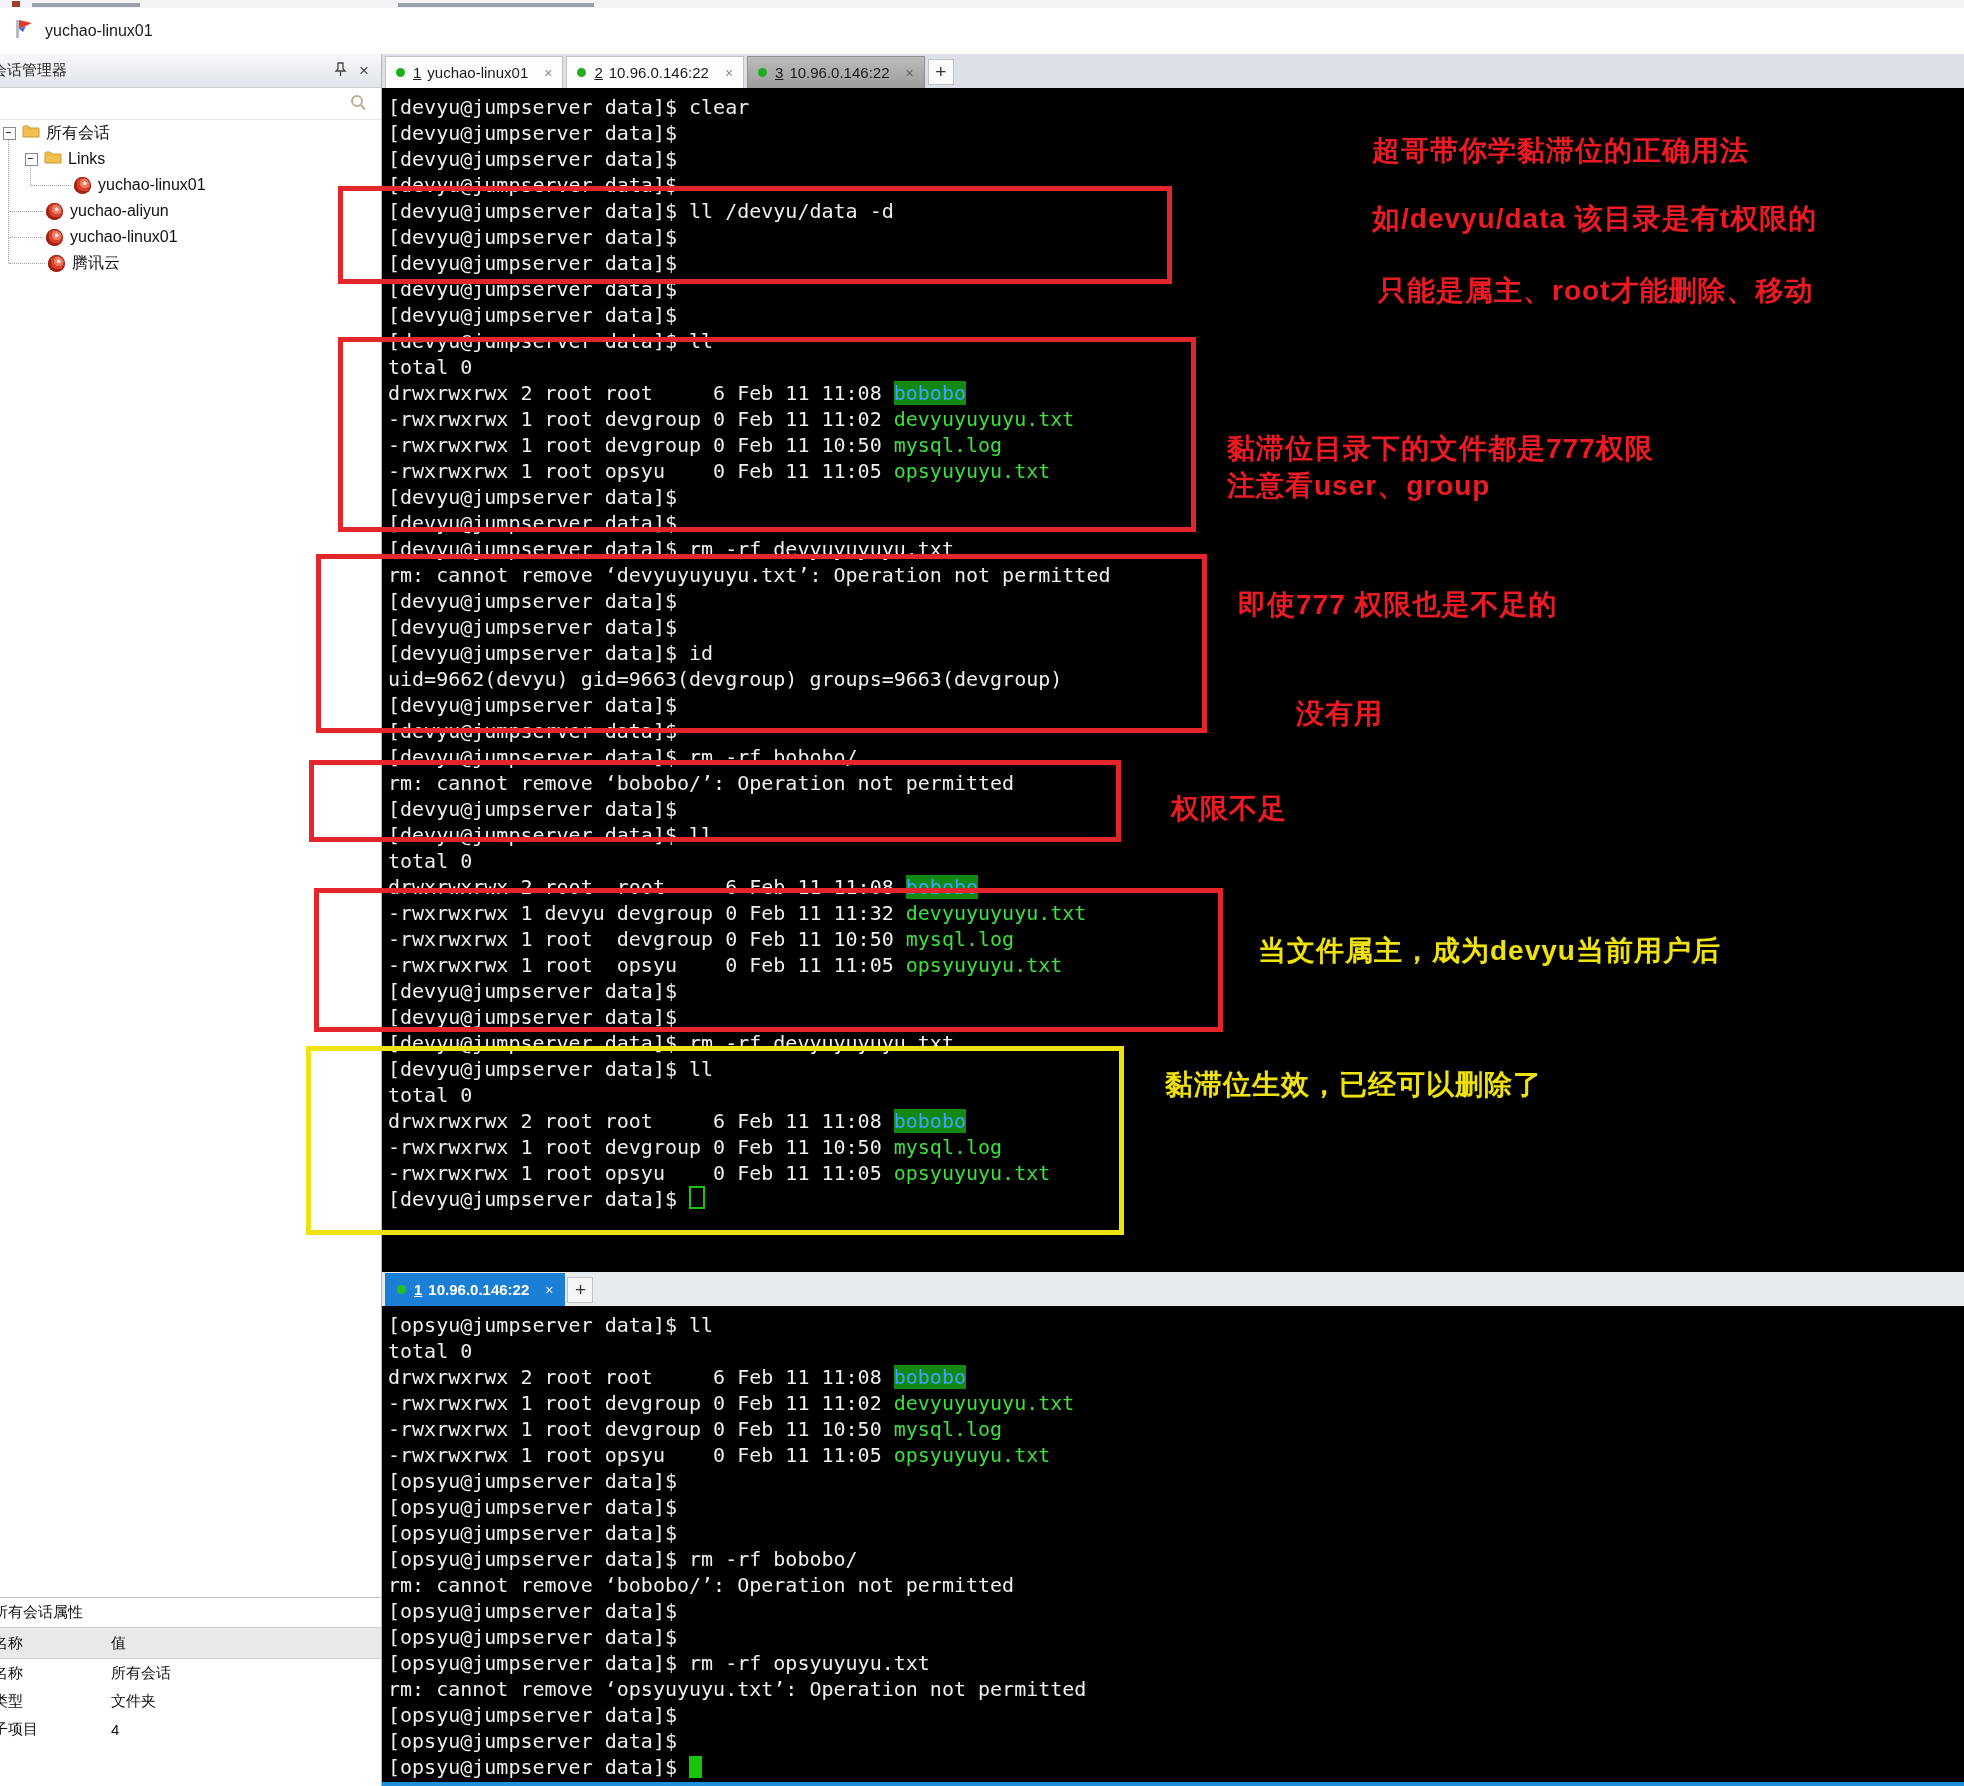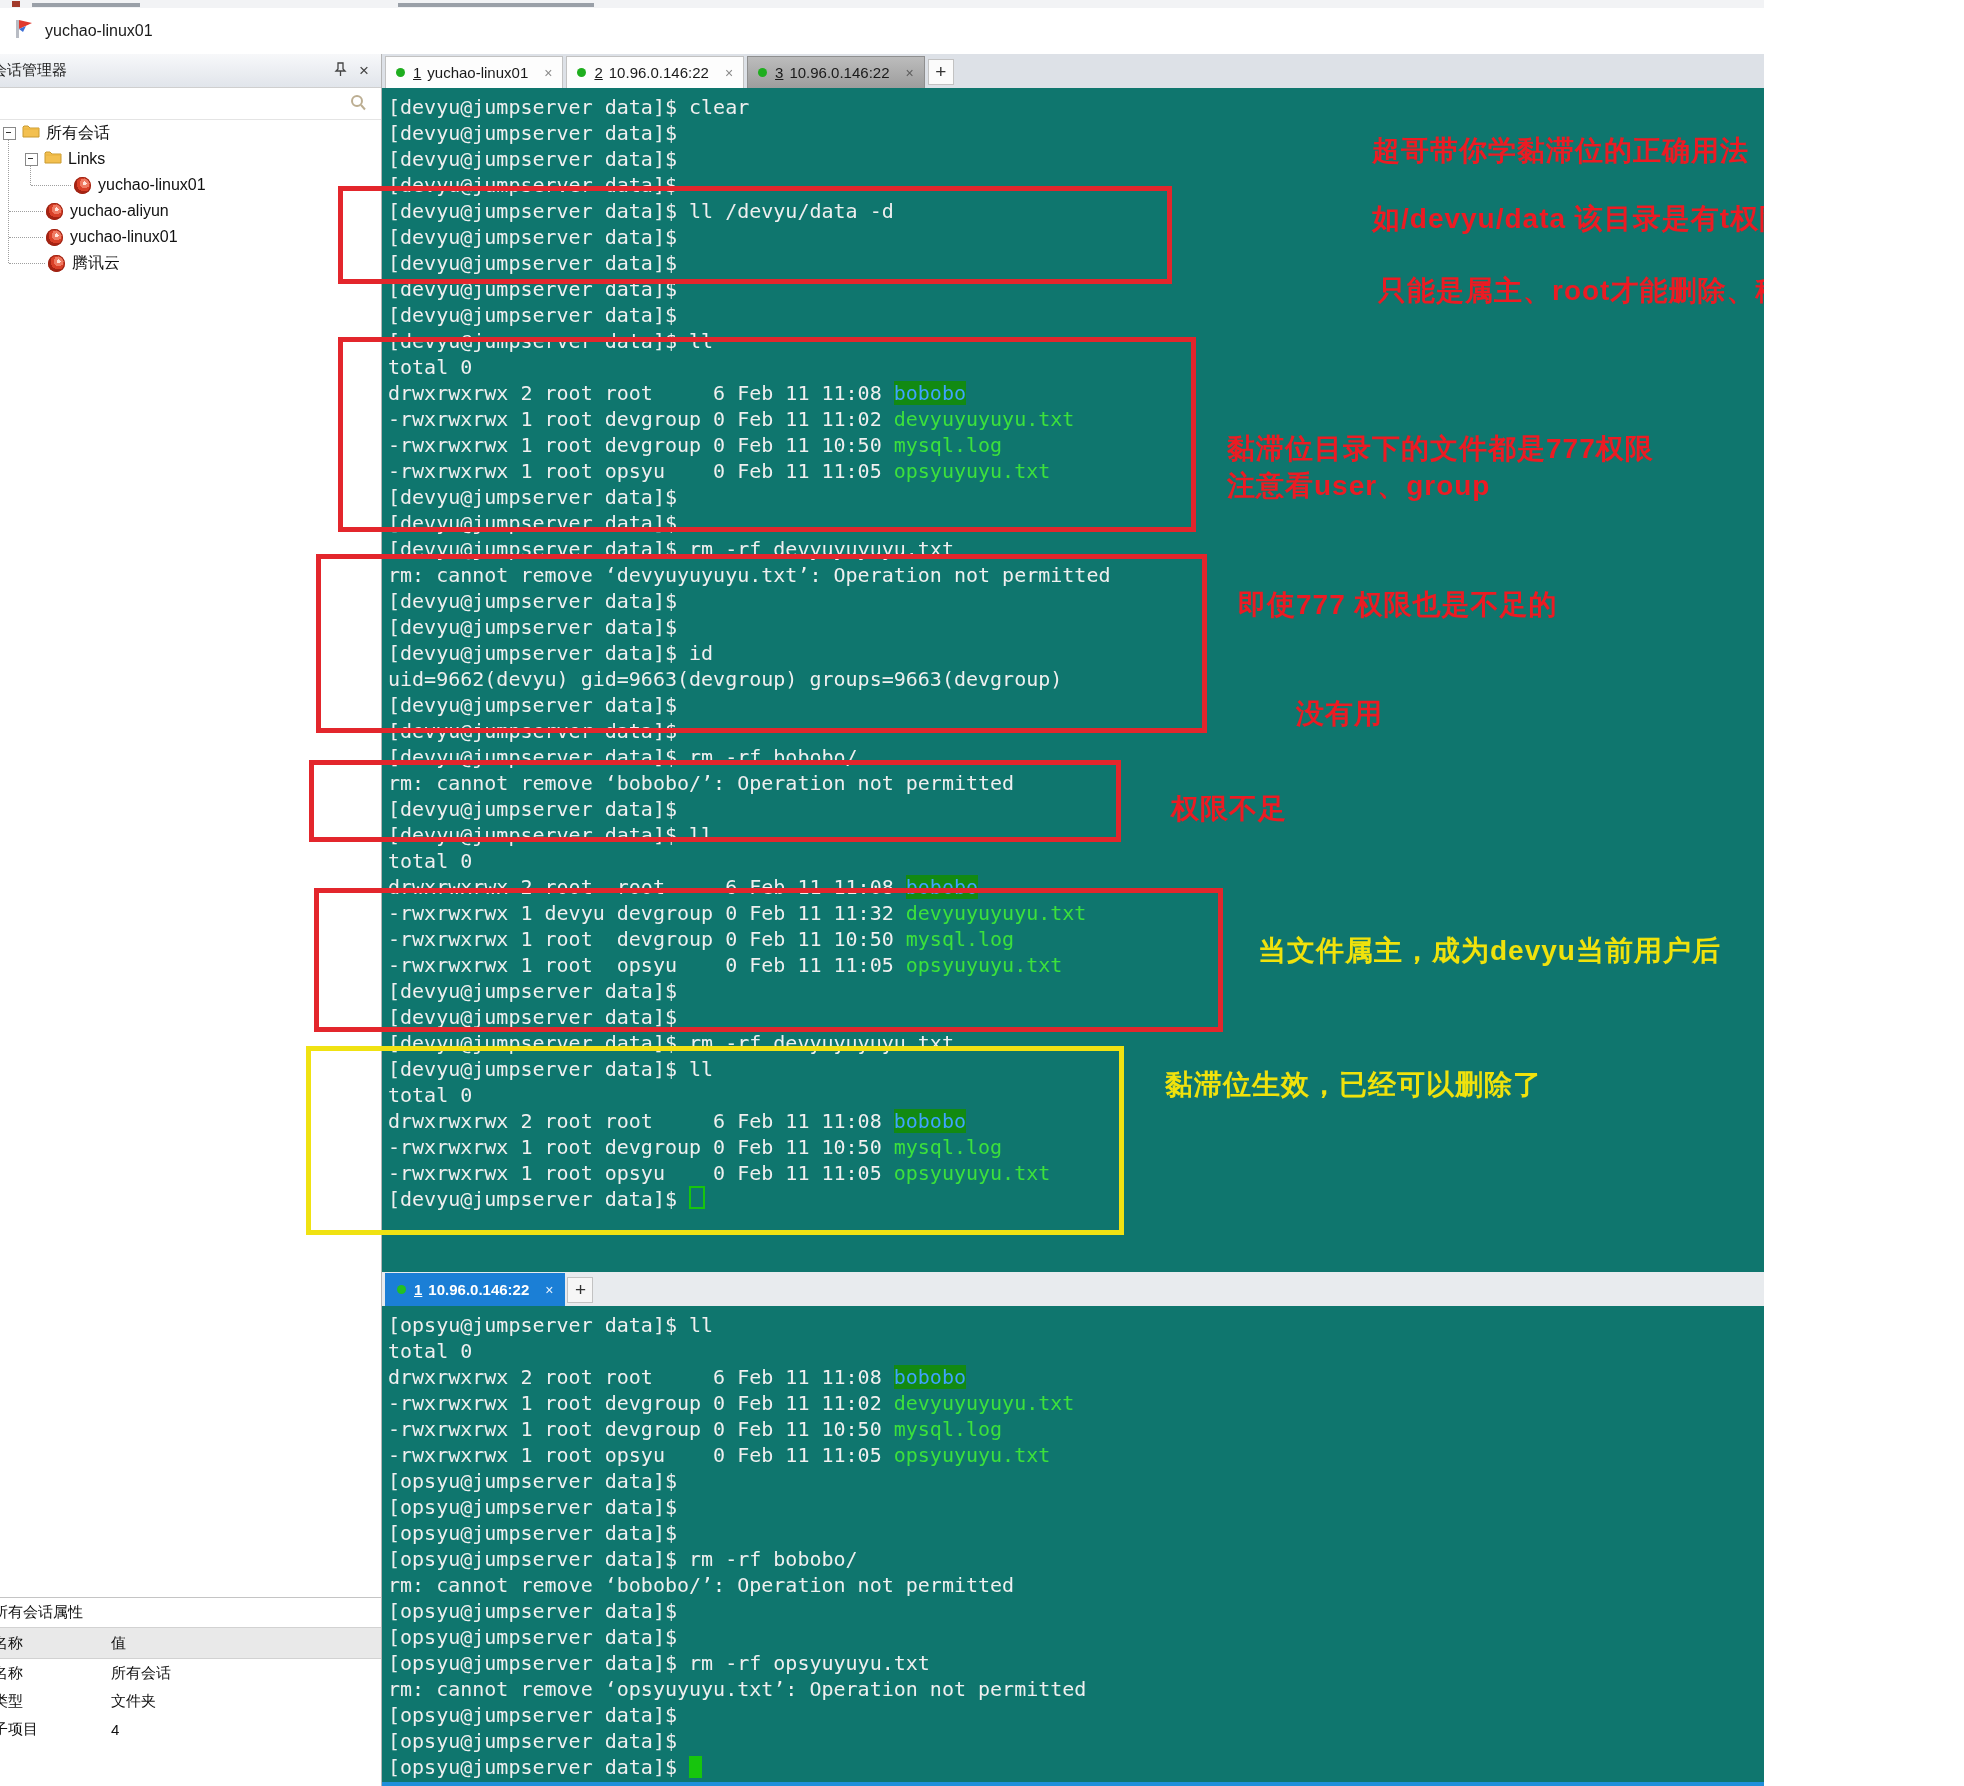--- a/index.html
+++ b/index.html
@@ -1,16 +1,16 @@
 <!DOCTYPE html>
 <html><head>
 <meta charset="utf-8">
 <style>
   html,body{margin:0;padding:0;background:#ffffff;}
-  .page{position:relative;width:1764px;height:1786px;background:#ffffff;overflow:hidden;
+  .page{position:relative;width:1964px;height:1786px;background:#ffffff;overflow:hidden;
         font-family:"Liberation Sans",sans-serif;-webkit-font-smoothing:antialiased;}
 
   
   #top-strip{position:absolute;left:0;top:0;width:100%;height:8px;background:#f2f3f5;border-bottom:1px solid #e2e2e2;}
   #top-strip .frag-icon{position:absolute;left:12px;top:1px;width:8px;height:6px;background:#a23b2c;}
   #top-strip .frag1{position:absolute;left:32px;top:3px;width:108px;height:4px;background:#9aa0a8;}
   #top-strip .frag2{position:absolute;left:398px;top:3px;width:196px;height:4px;background:#9aa0a8;}
 
   
   #title-bar{position:absolute;left:0;top:8px;width:100%;height:46px;background:#ffffff;
@@ -59,21 +59,21 @@
   .tab{height:32px;box-sizing:border-box;display:flex;align-items:center;padding:0 10px;background:#fdfdfd;
        border:1px solid #c2c2c2;border-bottom:none;margin-left:3px;font-size:15px;color:#1a1a1a;white-space:nowrap;}
   .tab .dot{width:9px;height:9px;border-radius:50%;background:#1fae1f;margin-right:8px;flex:none;}
   .tab .num{text-decoration:underline;margin-right:6px;}
   .tab .x{margin-left:16px;color:#8a8a8a;font-size:14px;}
   .tab.active3{background:linear-gradient(#bcbcbc,#9d9d9d);border-color:#8f8f8f;}
   .tab.active3 .x{color:#5d5d5d;}
   .plusbtn{width:26px;height:26px;box-sizing:border-box;background:#fbfbfb;border:1px solid #c2c2c2;margin-left:3px;margin-bottom:3px;
            display:flex;align-items:center;justify-content:center;font-size:19px;color:#333;}
 
-  .terminal{position:absolute;left:0;right:0;background:#0f766e;overflow:hidden;
+  .terminal{position:absolute;left:0;right:0;background:#000000;overflow:hidden;
             font-family:"DejaVu Sans Mono",monospace;font-size:20px;line-height:26px;color:#efefef;
             padding:6px 0 0 6px;}
   #terminal1{top:34px;height:1184px;}
   .tabbar2{position:absolute;left:0;right:0;top:1218px;height:34px;background:#e8ebee;display:flex;align-items:flex-end;}
   .tab2{height:33px;box-sizing:border-box;display:flex;align-items:center;padding:0 12px;margin-left:3px;
         background:#1b7fd6;color:#fff;font-weight:bold;font-size:15px;white-space:nowrap;}
   .tab2 .dot{width:9px;height:9px;border-radius:50%;background:#23c023;margin-right:8px;flex:none;}
   .tab2 .num{text-decoration:underline;margin-right:6px;}
   .tab2 .x{margin-left:16px;color:#e8f2ff;font-size:14px;font-weight:normal;}
   .plusbtn2{width:26px;height:26px;box-sizing:border-box;background:#f6f6f6;border:1px solid #c2c2c2;margin-left:2px;margin-bottom:3px;

